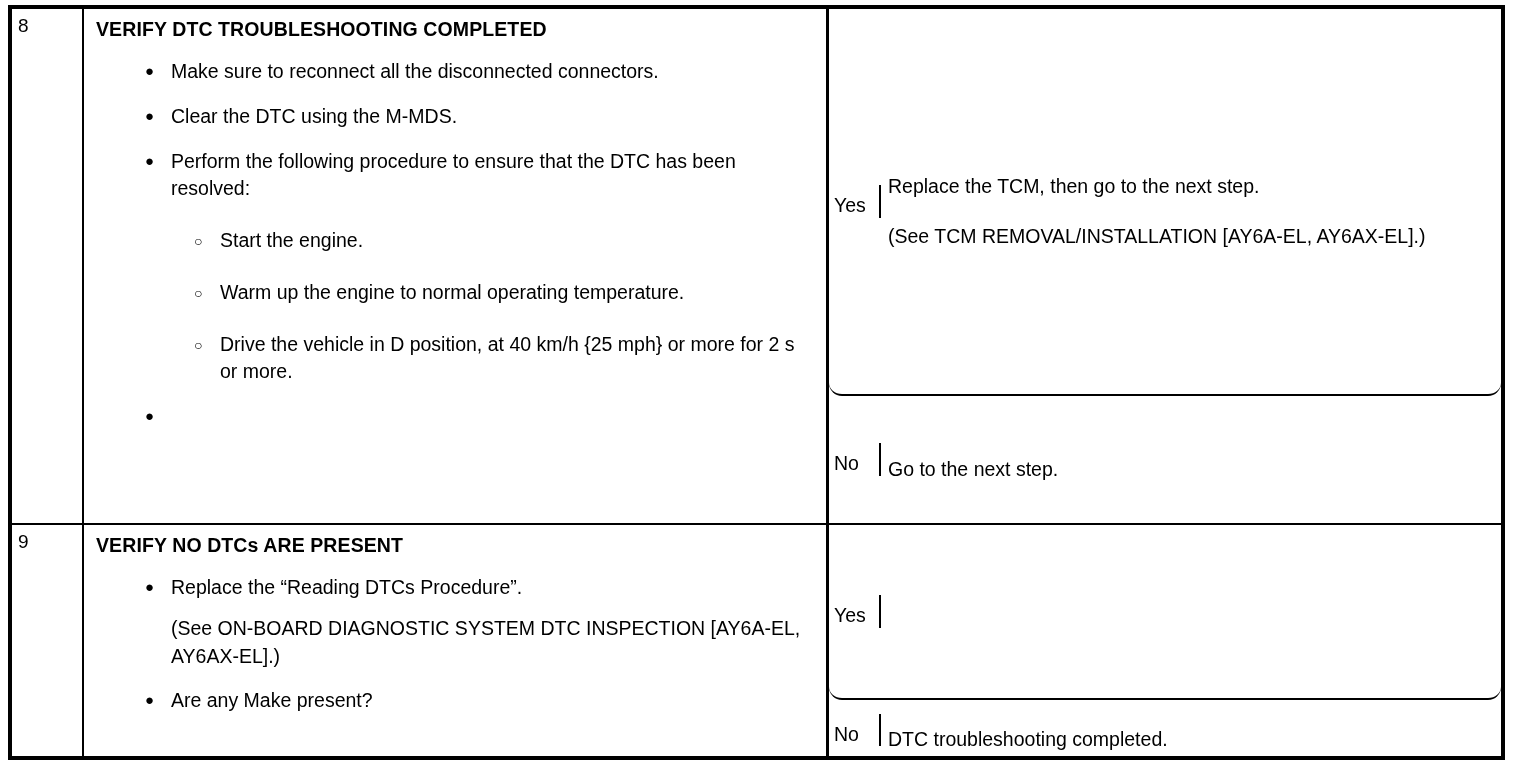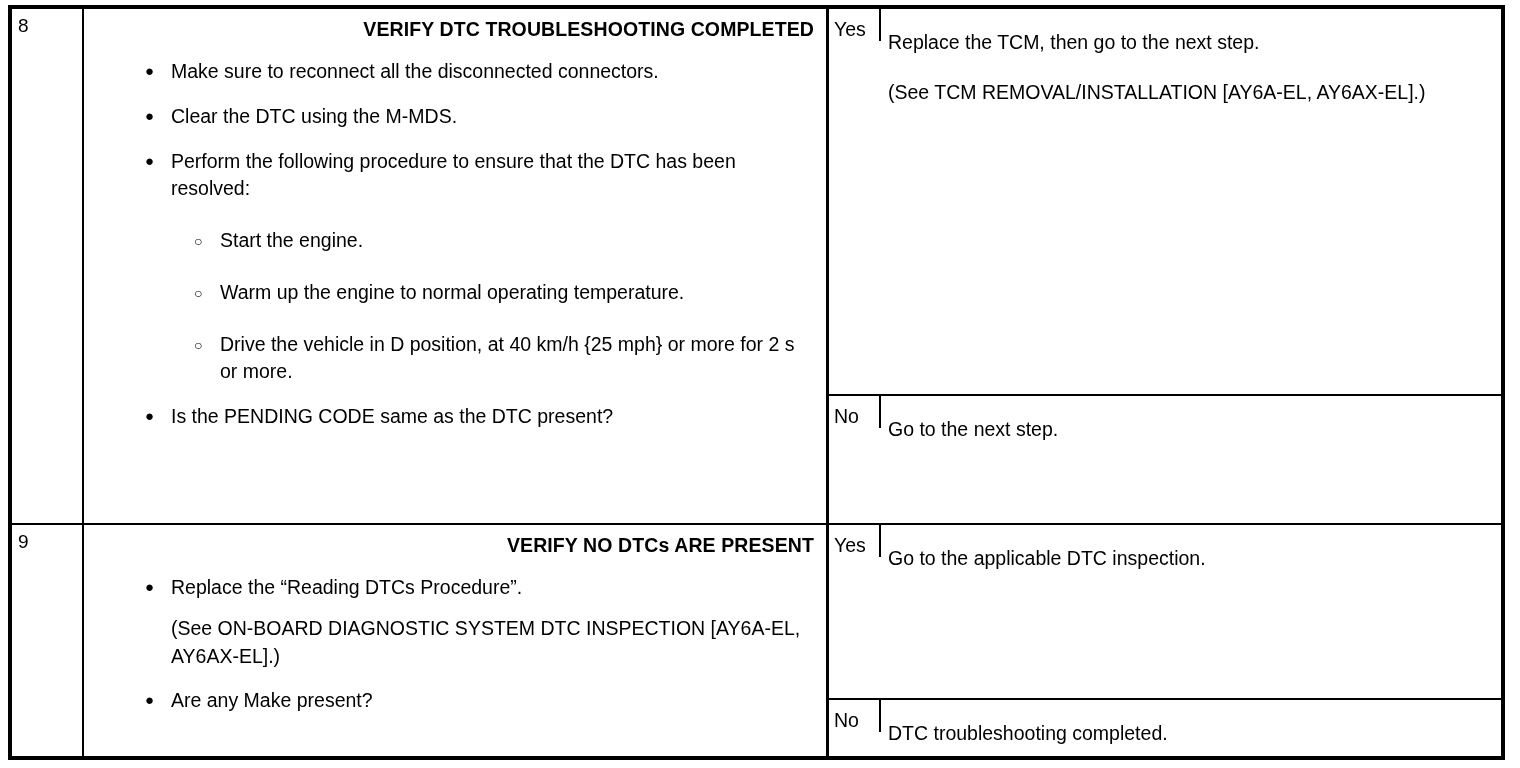--- a/index.html
+++ b/index.html
@@ -64,21 +64,20 @@
     overflow: hidden;
   }
 
   .action-title {
     font-weight: bold;
     font-size: 19.5px;
     letter-spacing: 0.1px;
     line-height: 1.2;
     margin: 0 0 4px 0;
     white-space: nowrap;
-    text-align: right;
   }
 
   .bullet-list {
     list-style: none;
     margin: 0;
     padding: 0;
   }
   .bullet-item {
     position: relative;
     padding-left: 75px;
@@ -124,23 +123,24 @@
   
   .answer-col {
     width: 672px;
     flex: 0 0 672px;
     box-sizing: border-box;
     display: flex;
     flex-direction: column;
   }
   .answer-block {
     display: flex;
-    align-items: flex-start;
+    align-items: center;
     box-sizing: border-box;
     overflow: hidden;
+    border-radius: 13px;
   }
   .answer-block.divided { border-bottom: 2px solid #000000; }
 
   .row-8 .answer-block.yes { height: 387px; }
   .row-8 .answer-block.no  { flex: 1 1 auto; }
   .row-9 .answer-block.yes { height: 175px; }
   .row-9 .answer-block.no  { flex: 1 1 auto; }
 
   .answer-key {
     width: 52px;
@@ -203,21 +203,20 @@
           </li>
           <li class="sub-item">
             <span class="marker">○</span>
             <span>Drive the vehicle in D position, at 40 km/h {25 mph} or more for 2 s or more.</span>
           </li>
         </ul>
 
         <ul class="bullet-list">
           <li class="bullet-item">
             <span class="marker">●</span>
-            <span>Is the PENDING CODE same as the DTC present?</span>
           </li>
         </ul>
 
       </div>
 
       <div class="answer-col">
 
         <div class="answer-block yes divided">
           <div class="answer-key">Yes</div>
           <div class="answer-text">
@@ -260,21 +259,20 @@
           </li>
         </ul>
 
       </div>
 
       <div class="answer-col">
 
         <div class="answer-block yes divided">
           <div class="answer-key">Yes</div>
           <div class="answer-text">
-            <div>Go to the applicable DTC inspection.</div>
           </div>
         </div>
 
         <div class="answer-block no">
           <div class="answer-key">No</div>
           <div class="answer-text">
             <div>DTC troubleshooting completed.</div>
           </div>
         </div>
 

